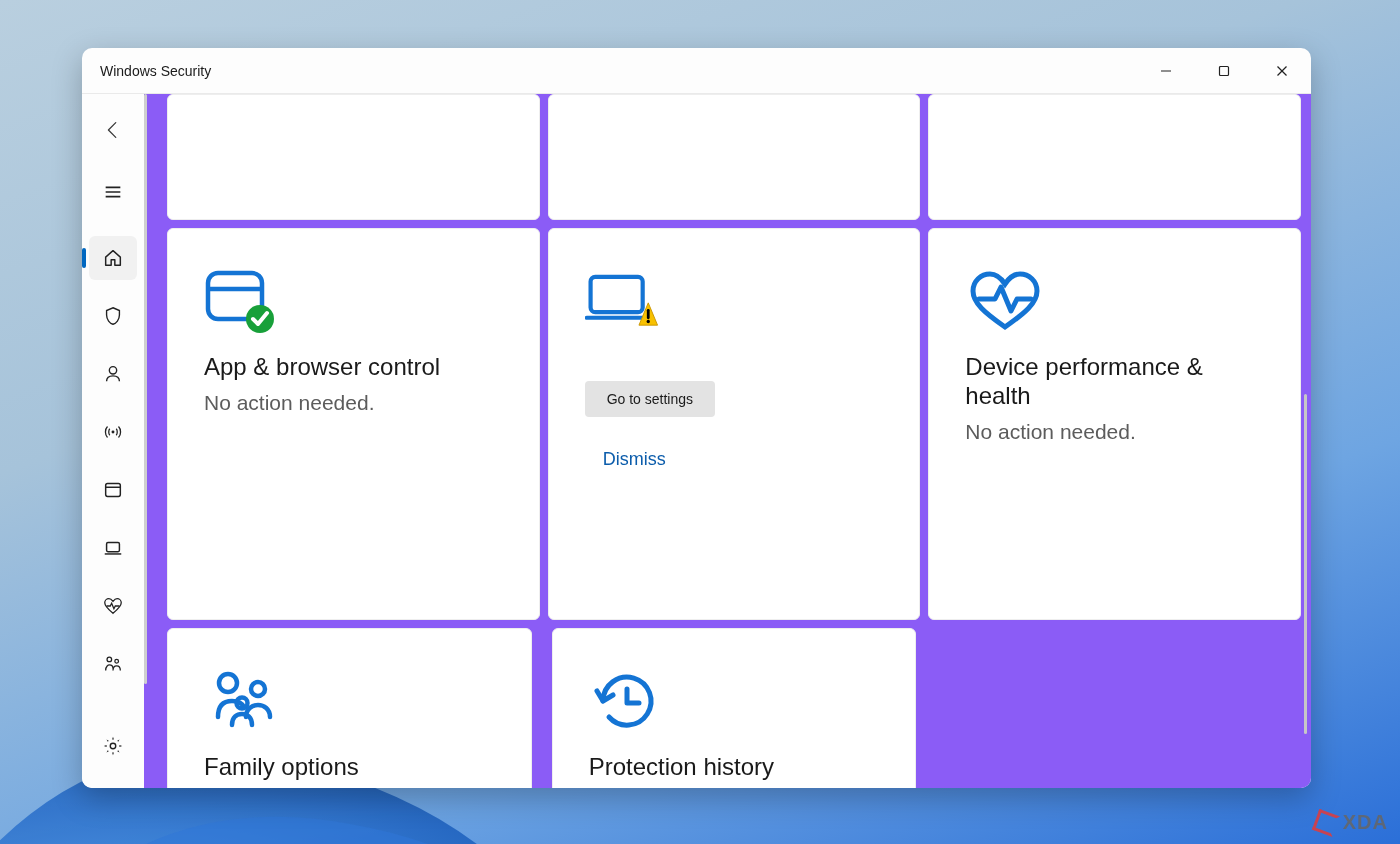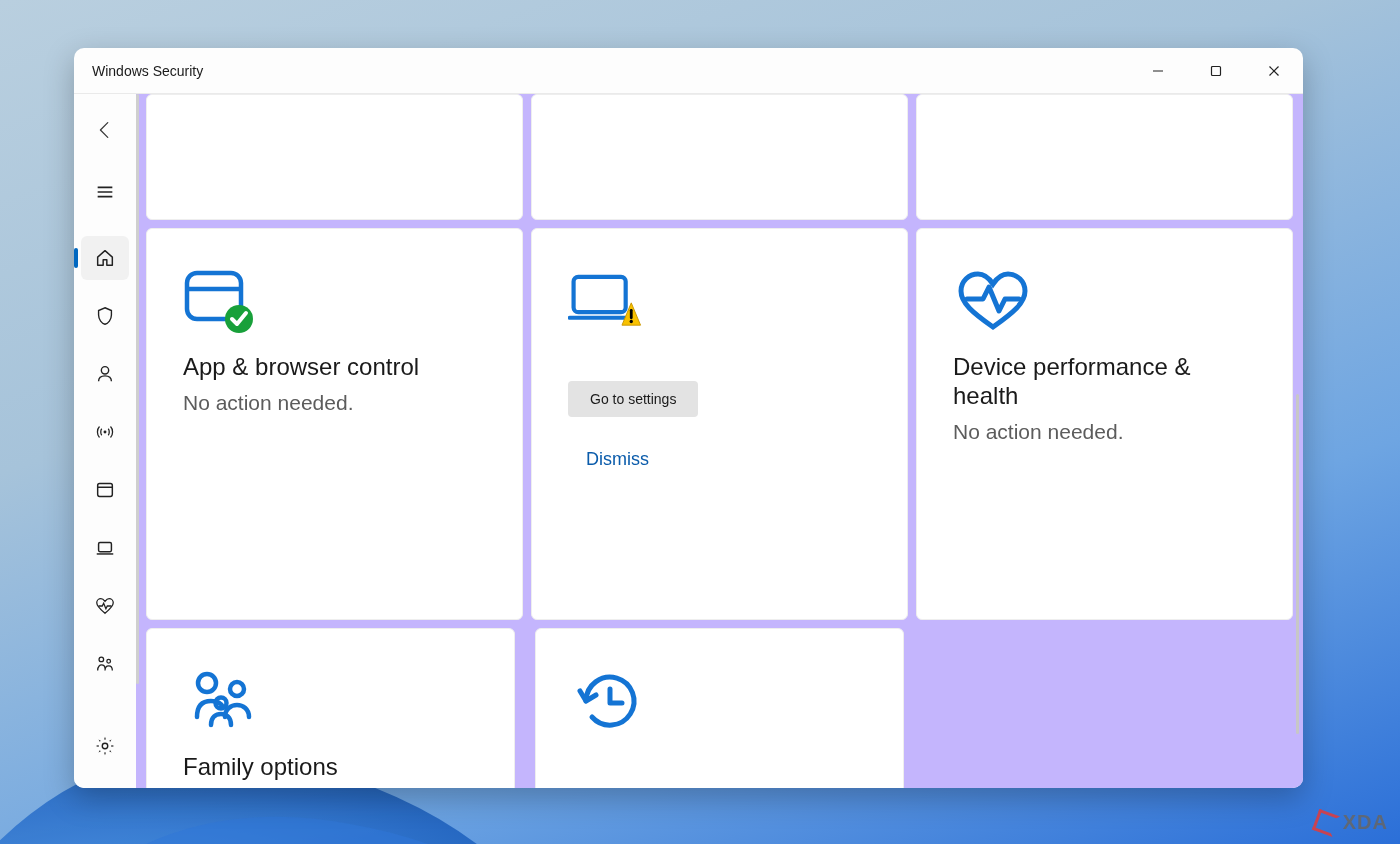--- a/index.html
+++ b/index.html
@@ -7,21 +7,21 @@
   body {
     background: linear-gradient(160deg, #b9cfdf 0%, #a6c3da 35%, #6ea5e2 70%, #2b6fd8 100%);
     position: relative;
   }
   .bg-petals {
     position: absolute; left: -120px; bottom: -160px; width: 900px; height: 600px;
     opacity: 0.9;
   }
   .window {
     position: absolute;
-    left: 74px; top: 48px;
+    left: 82px; top: 48px;
     width: 1229px; height: 740px;
     background: #fdfdfd;
     border-radius: 10px;
     box-shadow: 0 10px 30px rgba(0,0,0,0.25);
     display: flex;
     flex-direction: column;
     overflow: hidden;
   }
   .titlebar {
     height: 46px;
@@ -59,23 +59,24 @@
     background: #f1f1f1;
   }
   .nav-btn.active::before {
     content: ""; position: absolute; left: -7px; top: 12px; width: 3.5px; height: 20px;
     background: #0067c0; border-radius: 3px;
   }
   .nav-btn svg { width: 22px; height: 22px; }
   .sidebar .spacer { flex: 1; }
   .content-wrap {
     flex: 1;
-    background: #c4b5fd;
+    background: #8b5cf6;
     position: relative;
     overflow: hidden;
+    padding-left: 13px;
   }
   .scroll-thumb-left {
     position: absolute; left: 0px; top: 0px; width: 3px; height: 590px;
     background: #cfcfcf; border-radius: 2px;
   }
   .scroll-thumb-right {
     position: absolute; right: 4px; top: 300px; width: 3px; height: 340px;
     background: #c7c7c7; border-radius: 2px;
   }
   .cards {
@@ -318,20 +319,21 @@
           </div>
 
           <div class="card">
             <div class="card-icon">
               <svg width="74" height="66" viewBox="0 0 74 66">
                 <path d="M14 32 A24 24 0 1 1 20 48" fill="none" stroke="#1474d4" stroke-width="5" stroke-linecap="round"></path>
                 <polyline points="8,22 14,32 24,26" fill="none" stroke="#1474d4" stroke-width="5" stroke-linecap="round" stroke-linejoin="round"></polyline>
                 <polyline points="38,20 38,34 50,34" fill="none" stroke="#1474d4" stroke-width="5" stroke-linecap="round" stroke-linejoin="round"></polyline>
               </svg>
             </div>
+            <h2>Protection history</h2>
           </div>
 
           <div class="card" style="visibility:hidden"></div>
         </div>
       </div>
     </div>
   </div>
 </div>
 
 <div class="watermark">

